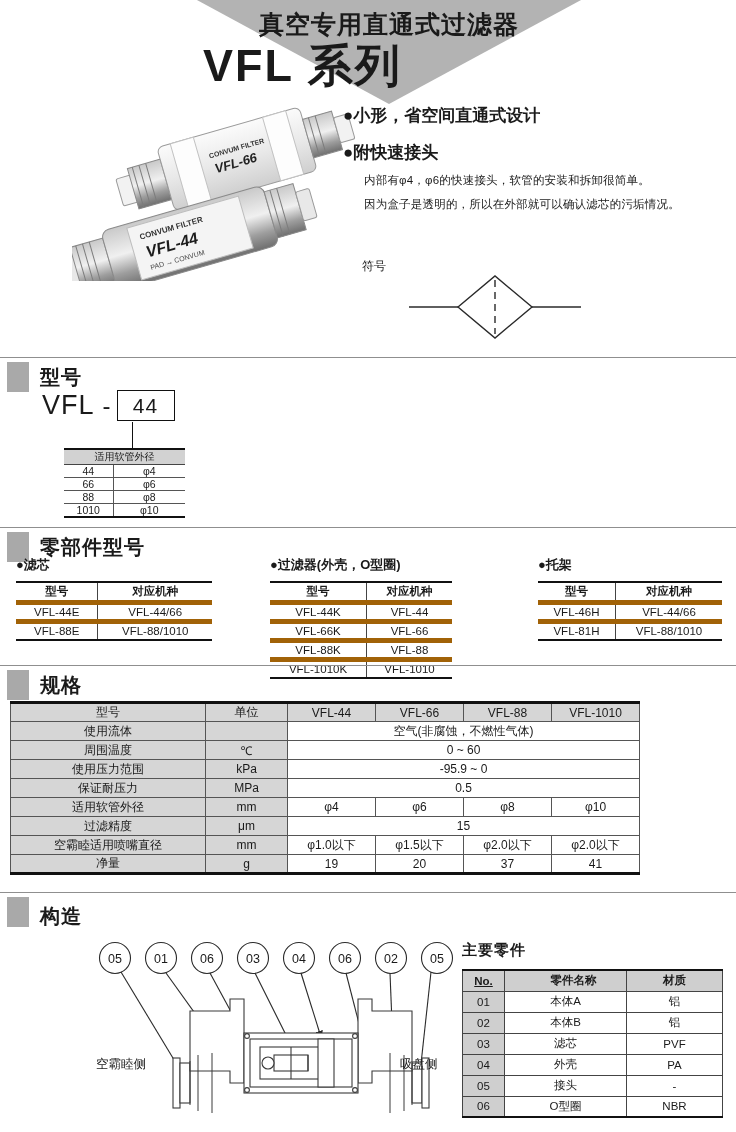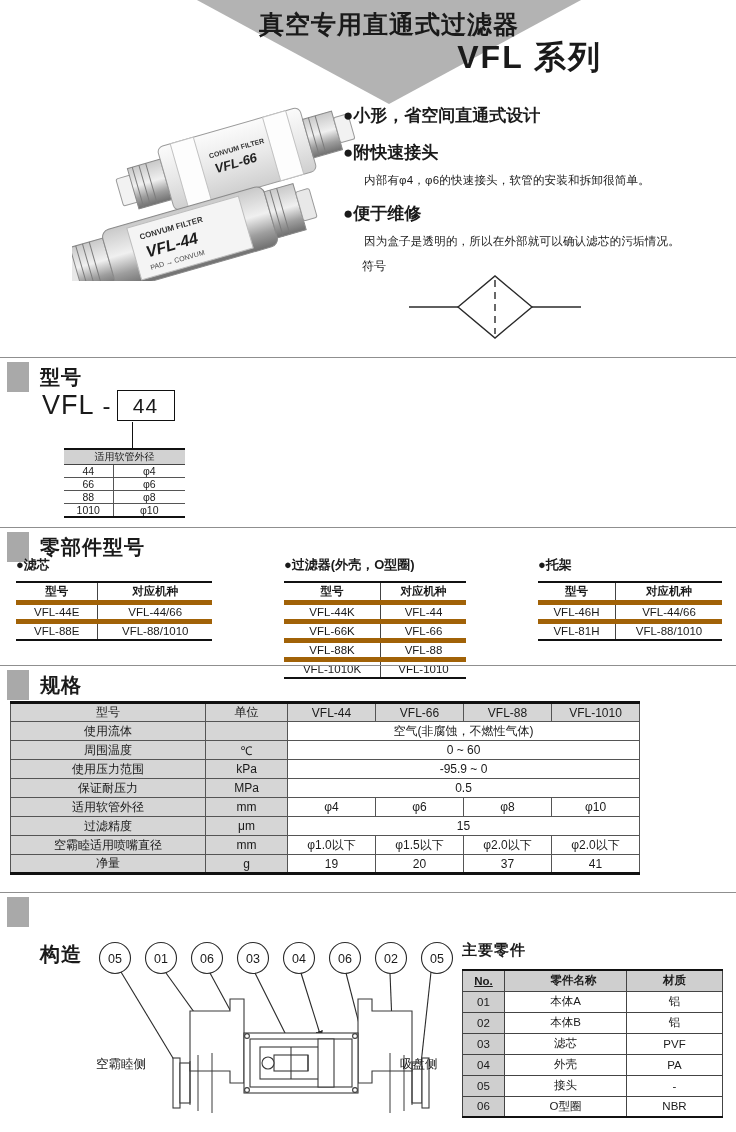--- a/index.html
+++ b/index.html
@@ -11,22 +11,22 @@
   }
   .abs { position:absolute; }
 
   
   .banner-tri {
     left:193px; top:0; width:392px; height:104px; background:#b3b3b3;
     clip-path:polygon(1% 0, 99% 0, 50% 100%);
   }
   .banner-sub { left:193px; top:8px; width:392px; text-align:center;
     font-size:25px; font-weight:bold; letter-spacing:1px; }
-  .banner-main { left:210px; top:36px; width:392px; text-align:right;
-    font-size:32px; font-weight:bold; letter-spacing:2px; }
+  .banner-main { left:203px; top:36px; width:392px; text-align:left;
+    font-size:45px; font-weight:bold; letter-spacing:2px; }
 
   
   .features { left:343px; top:104px; width:392px; }
   .feat-title { font-size:17px; font-weight:bold; margin-top:14px; }
   .feat-title:first-child { margin-top:0; }
   .feat-desc { font-size:11.5px; margin:9px 0 0 21px; letter-spacing:.2px; }
   .symbol-label { left:362px; top:258px; font-size:12px; }
 
   
   .rule { left:0; width:736px; height:0; border-top:1px solid #8f8f8f; }
@@ -139,21 +139,20 @@
       <line x1="90" y1="-24" x2="90" y2="24" stroke="#7c7c7c"></line>
       <line x1="97" y1="-24" x2="97" y2="24" stroke="#7c7c7c"></line>
       <rect x="114" y="-15" width="14" height="30" rx="2" fill="#e8e8e8" stroke="#9a9a9a"></rect>
     </g>
   </svg>
 
   <div class="abs features">
     <div class="feat-title">●<span>小形，省空间直通式设计</span></div>
     <div class="feat-title">●<span>附快速接头</span></div>
     <div class="feat-desc">内部有φ4，φ6的快速接头，软管的安装和拆卸很简单。</div>
-    <div class="feat-title">●<span>便于维修</span></div>
     <div class="feat-desc">因为盒子是透明的，所以在外部就可以确认滤芯的污垢情况。</div>
   </div>
   <div class="abs symbol-label">符号</div>
 
   <svg class="abs" style="left:405px; top:272px;" width="180" height="70" viewBox="0 0 180 70">
     <g stroke="#2a2a2a" stroke-width="1.4" fill="none">
       <line x1="4" y1="35" x2="53" y2="35"></line>
       <polygon points="53,35 90,4 127,35 90,66"></polygon>
       <line x1="90" y1="8" x2="90" y2="62" stroke-dasharray="7,5"></line>
       <line x1="127" y1="35" x2="176" y2="35"></line>
@@ -212,21 +211,21 @@
             <td>VFL-44/66</td>
           </tr>
       <tr>
             <td>VFL-88E</td>
             <td>VFL-88/1010</td>
           </tr>
     </tbody>
       </table>
   </div>
 
-  <div class="abs group" style="left:284px;">
+  <div class="abs group" style="left:270px;">
     <div class="bullet-title">●过滤器(外壳，O型圈)</div>
     <table class="group-table" style="width:182px;">
       <tbody>
           <tr>
             <th>型号</th>
             <th>对应机种</th>
           </tr>
       <tr>
             <td>VFL-44K</td>
             <td>VFL-44</td>
@@ -328,21 +327,21 @@
       <td>19</td>
       <td>20</td>
       <td>37</td>
       <td>41</td>
     </tr>
   </tbody>
     </table>
 
   <div class="abs rule" style="top:892px;"></div>
   <div class="abs marker" style="top:897px;"></div>
-  <div class="abs sec-title" style="top:941px;">构造</div>
+  <div class="abs sec-title" style="top:903px;">构造</div>
 
   <svg class="abs struct-svg" width="385" height="196" viewBox="0 0 385 196">
     <defs>
       <marker id="arrow" viewBox="0 0 10 10" refX="8" refY="5" markerWidth="7" markerHeight="7" orient="auto-start-reverse">
         <path d="M0,0 L10,5 L0,10 z" fill="#2a2a2a"></path>
       </marker>
     </defs>
     <g stroke="#2a2a2a" stroke-width="1.1" fill="none">
 
       <circle cx="37" cy="25" r="15.5"></circle>

